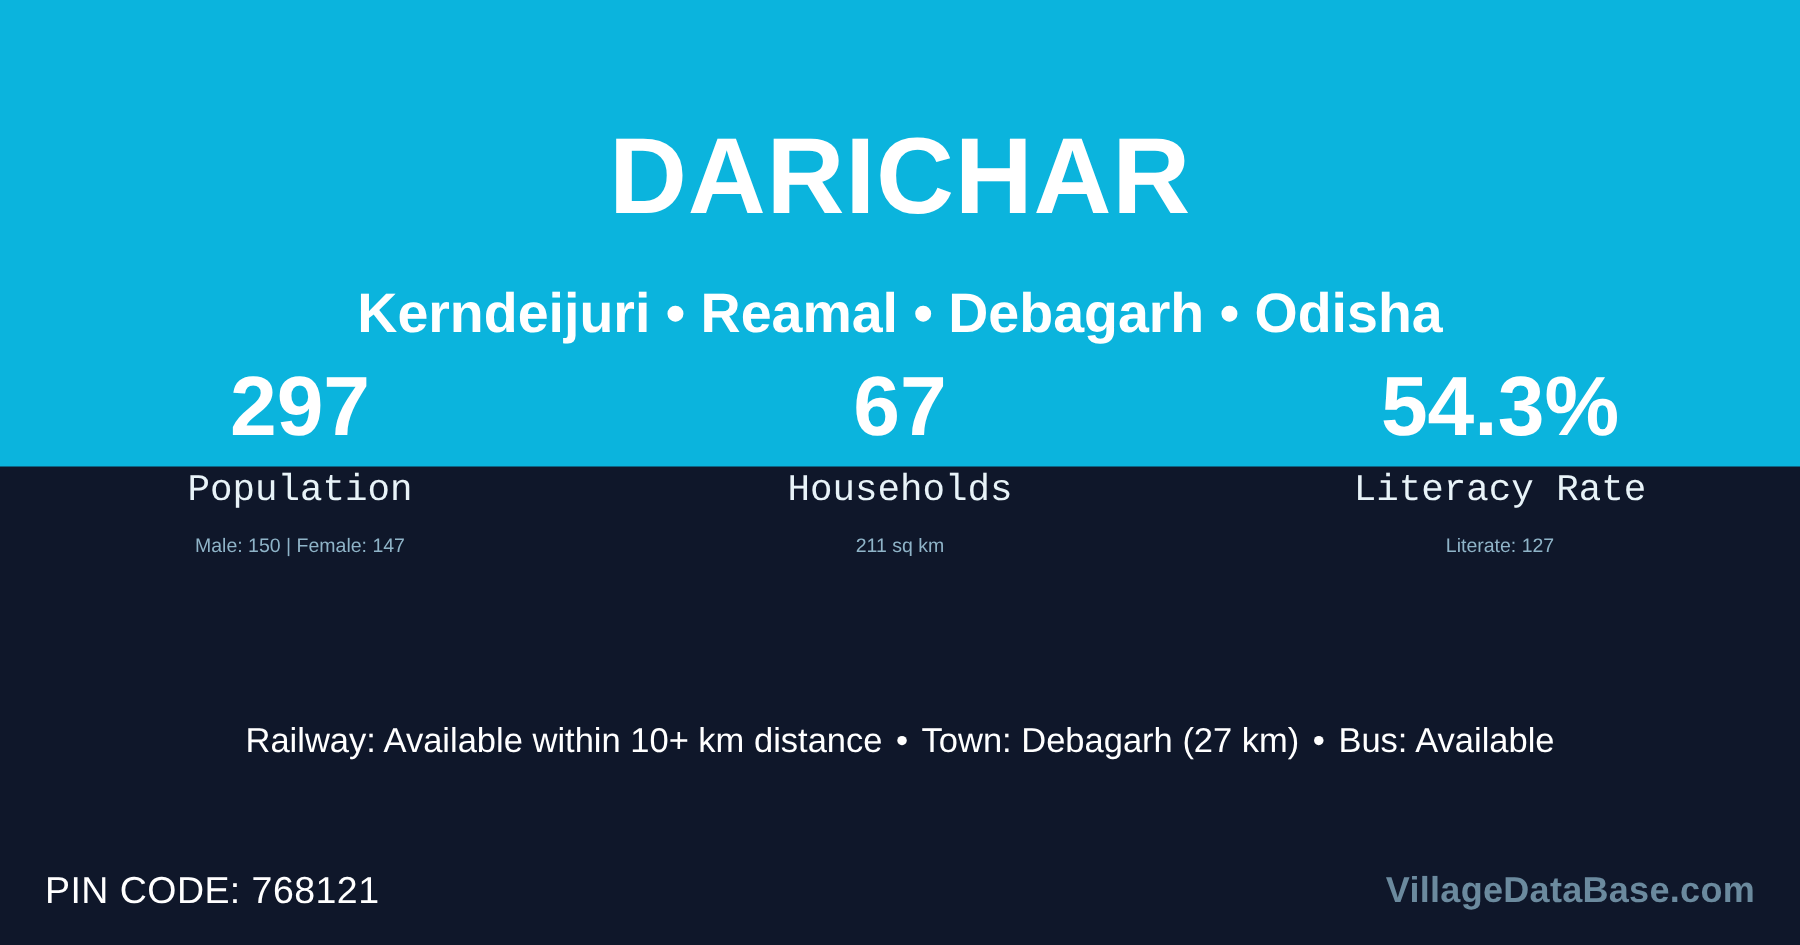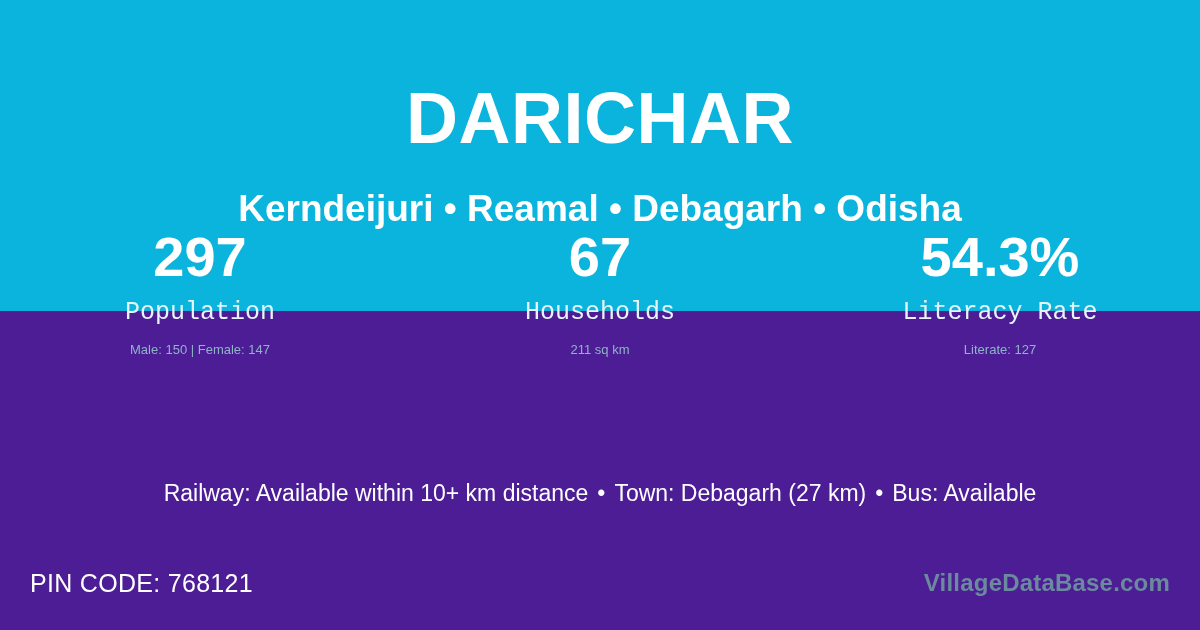--- a/index.html
+++ b/index.html
@@ -11,21 +11,21 @@
     height: 630px;
     overflow: hidden;
     font-family: "Liberation Sans", sans-serif;
     background: #0a5379;
   }
 
   .card {
     position: relative;
     width: 1200px;
     height: 630px;
-    background: #4c1d95;
+    background: #0f172a;
     overflow: hidden;
   }
 
   
   .band-top {
     position: absolute;
     left: 0;
     top: 0;
     width: 1200px;
     height: 311px;
@@ -57,21 +57,21 @@
     font-size: 37px;
     line-height: 1;
     font-weight: bold;
     color: #ffffff;
   }
 
   
   .stats-row {
     position: absolute;
     left: 0;
-    top: 226px;
+    top: 240px;
     width: 1200px;
     display: flex;
     flex-direction: row;
   }
 
   .stat-cell {
     flex: 1 1 0;
     text-align: center;
   }
 
@@ -122,21 +122,21 @@
   }
 
   
   .footer {
     position: absolute;
     left: 0;
     bottom: 0;
     width: 1200px;
     height: 62px;
     display: flex;
-    align-items: flex-start;
+    align-items: center;
     justify-content: space-between;
     box-sizing: border-box;
     padding: 0 30px 10px 30px;
   }
 
   .pin-code {
     font-size: 25px;
     line-height: 30px;
     font-weight: normal;
     color: #ffffff;

